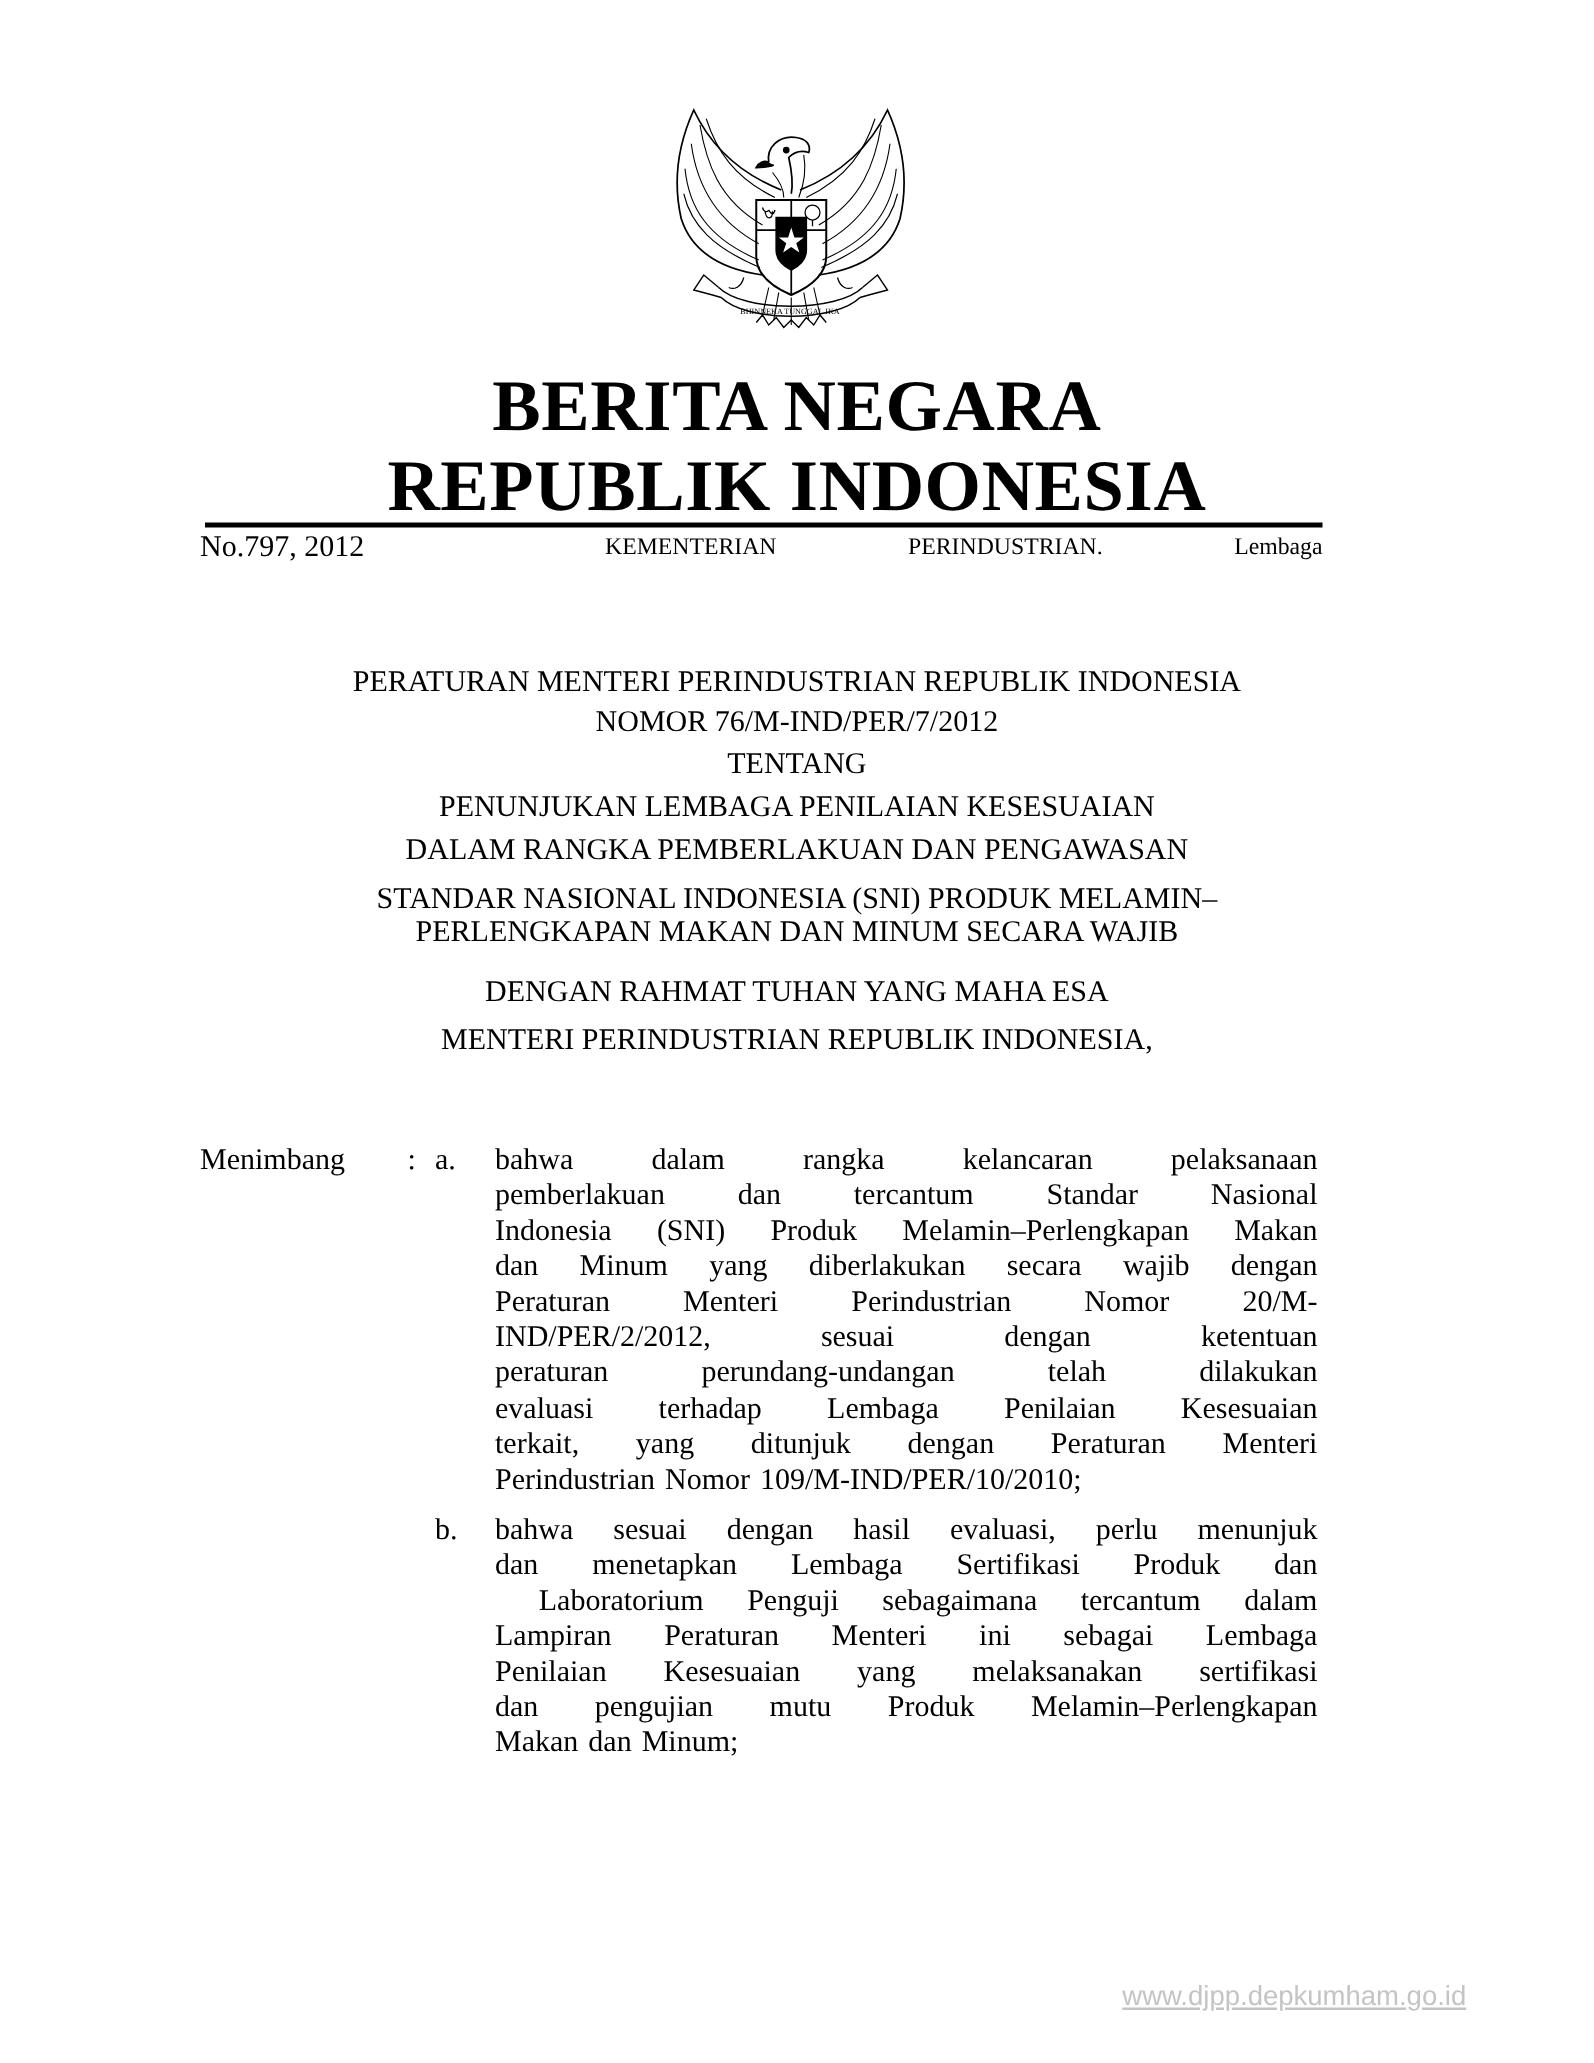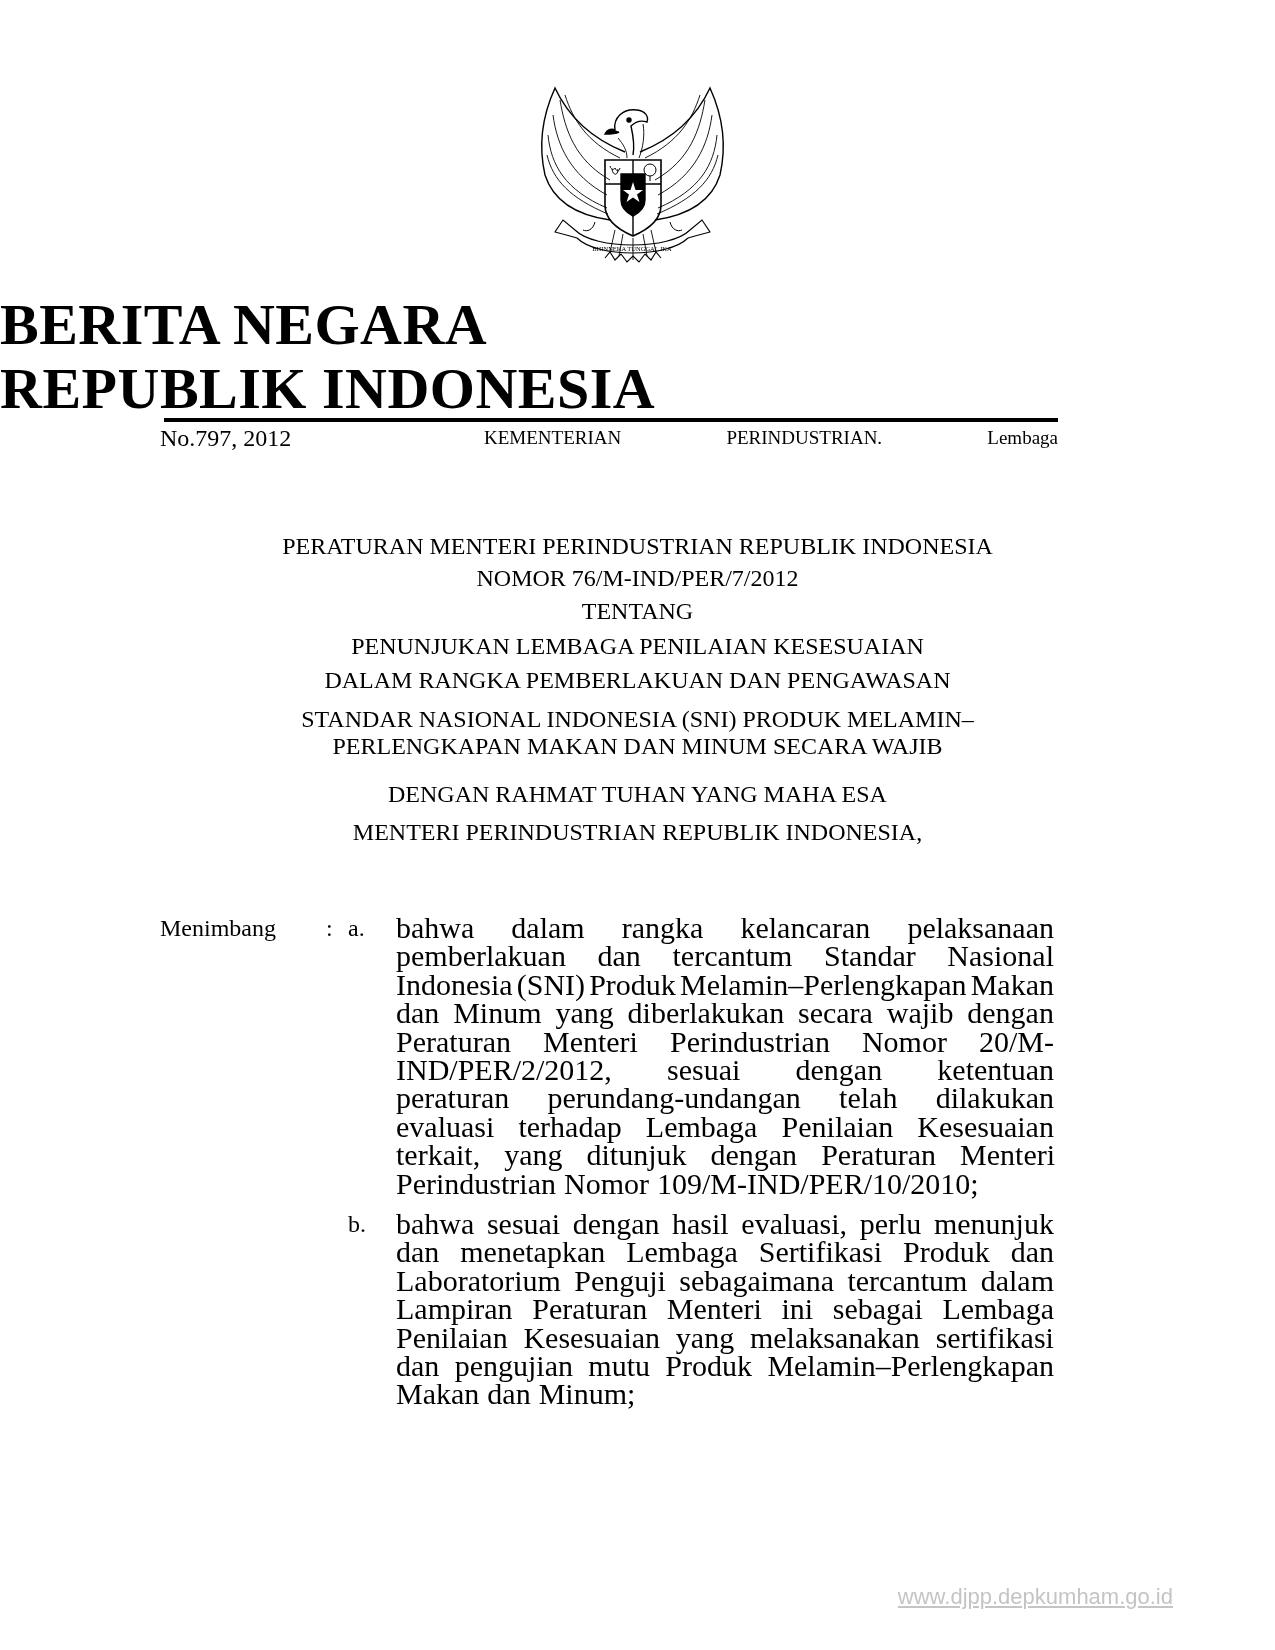--- a/index.html
+++ b/index.html
@@ -4,21 +4,21 @@
 <style>
   html, body { margin: 0; padding: 0; background: #ffffff; }
   body {
     width: 1275px; height: 1650px; position: relative; overflow: hidden;
     font-family: "Liberation Serif", "DejaVu Serif", serif; color: #000;
   }
   .emblem {
     position: absolute; left: 515px; top: 80px; width: 235px; height: 190px;
   }
   .masthead {
-    position: absolute; left: 0; width: 1275px; 
+    position: absolute; left: 0; width: 1275px; text-align: center;
     font-weight: bold; font-size: 58px; line-height: 66px; letter-spacing: 0.5px;
   }
   .mast1 { top: 292px; }
   .mast2 { top: 356px; }
   .rule {
     position: absolute; left: 164px; top: 418px; width: 894px; height: 4px; background: #000;
   }
   .gazette-no {
     position: absolute; left: 160px; top: 424px; font-size: 24px; line-height: 28px;
   }
@@ -31,21 +31,21 @@
   .considering-label {
     position: absolute; left: 160px; top: 914px; font-size: 24px; line-height: 28px;
   }
   .considering-colon {
     position: absolute; left: 326px; top: 914px; font-size: 24px; line-height: 28px;
   }
   .item-letter {
     position: absolute; font-size: 24px; line-height: 28px;
   }
   .item-body {
-    position: absolute; left: 396px; width: 658px; font-size: 30px; line-height: 28.4px;
+    position: absolute; left: 396px; width: 658px; font-size: 24px; line-height: 28.4px;
     text-align: justify;
   }
   .jline { display: flex; justify-content: space-between; }
   .jline.last { justify-content: flex-start; gap: 8px; }
   .watermark {
     position: absolute; right: 102px; top: 1584px; font-family: "Liberation Sans", "DejaVu Sans", sans-serif;
     font-size: 22px; color: #c4c4c4; text-decoration: underline; text-decoration-color: #c4c4c4;
   }
 </style>
 </head>
@@ -209,21 +209,21 @@
       <span>menunjuk</span>
     </div>
     <div class="jline" style="height: 28.4px;">
       <span>dan</span>
       <span>menetapkan</span>
       <span>Lembaga</span>
       <span>Sertifikasi</span>
       <span>Produk</span>
       <span>dan</span>
     </div>
-    <div class="jline" style="height: 28.4px;">
+    <div class="jline" style="height: 28.4px; margin-left: 35px;">
       <span>Laboratorium</span>
       <span>Penguji</span>
       <span>sebagaimana</span>
       <span>tercantum</span>
       <span>dalam</span>
     </div>
     <div class="jline" style="height: 28.4px;">
       <span>Lampiran</span>
       <span>Peraturan</span>
       <span>Menteri</span>

